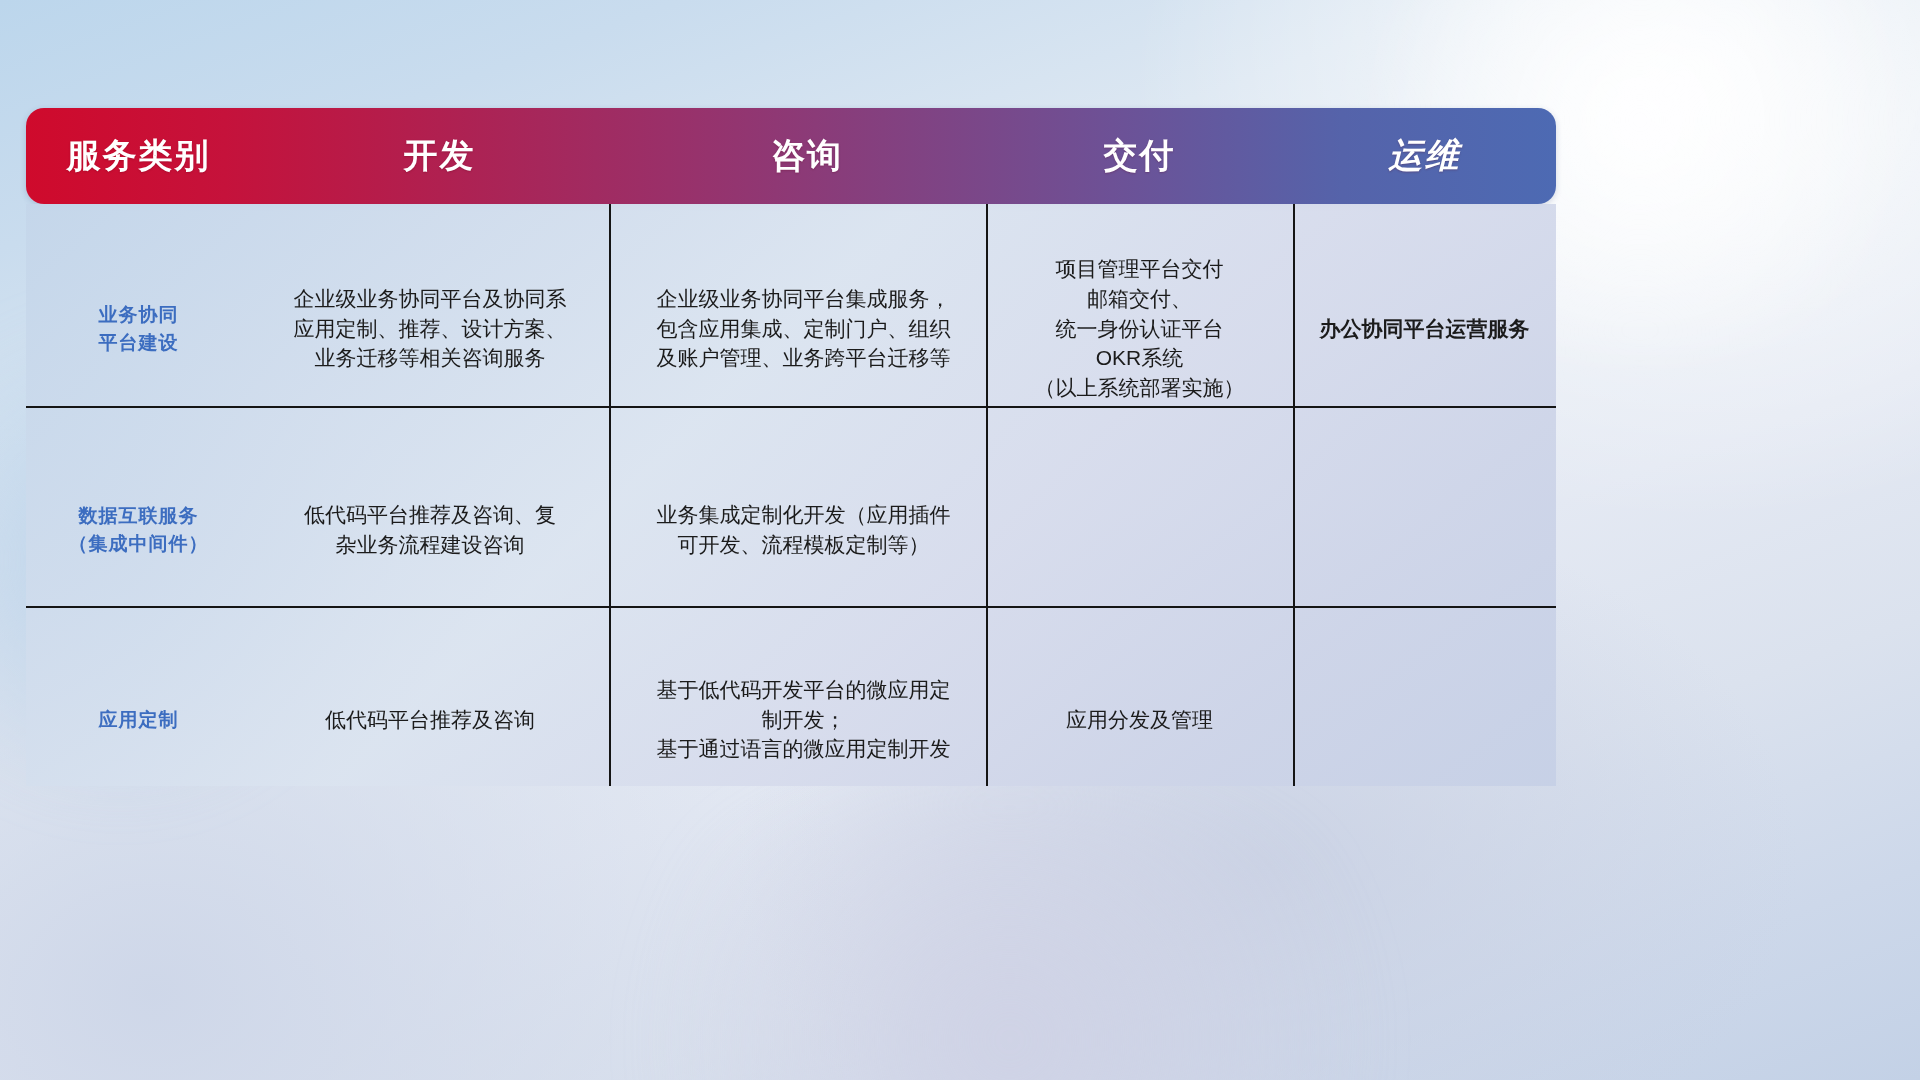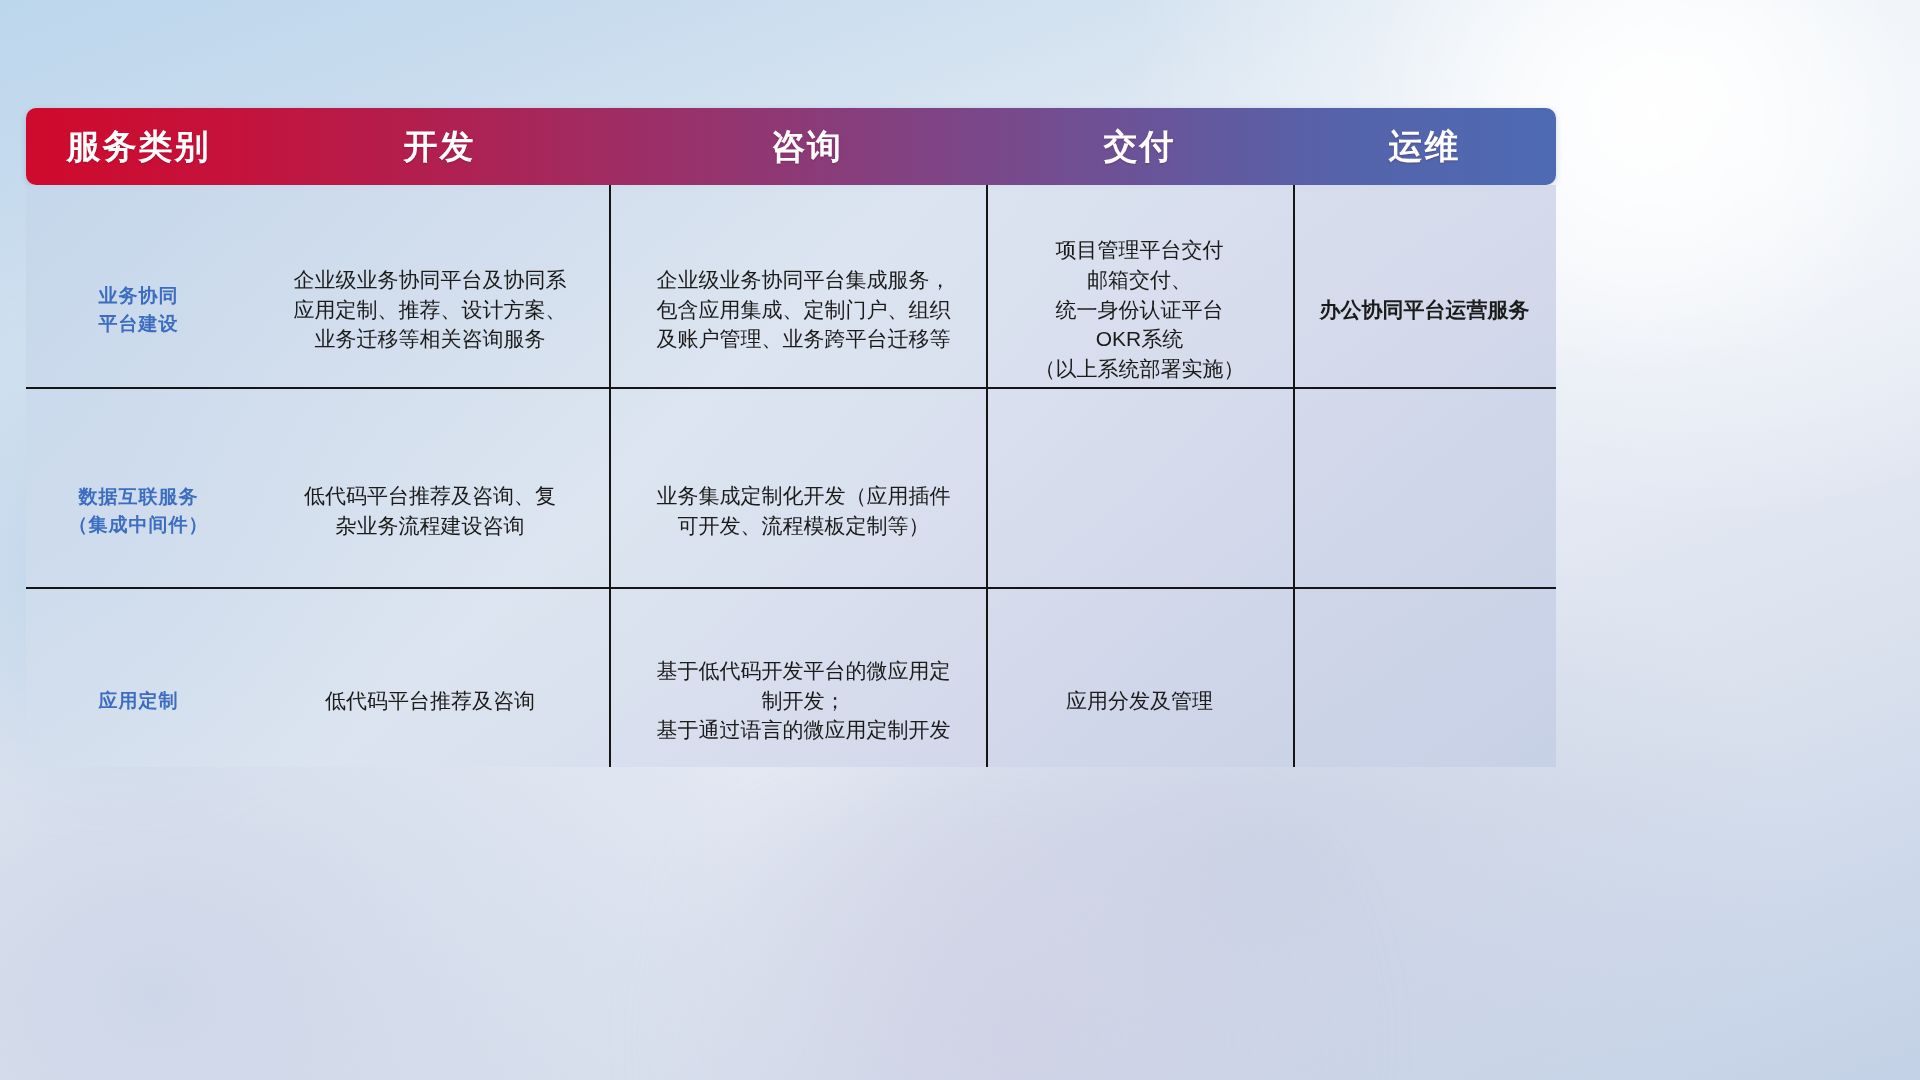--- a/index.html
+++ b/index.html
@@ -62,22 +62,22 @@
   #table-wrap {
     position: absolute;
     left: 26px;
     top: 108px;
     width: 1530px;
   }
 
   
   #table-header {
     display: flex;
-    height: 77px;
-    border-radius: 10px;
+    height: 96px;
+    border-radius: 18px;
     overflow: hidden;
     background: linear-gradient(90deg,
         #cf0a2c 0%,
         #c5123b 13%,
         #b02050 27%,
         #9a3069 42%,
         #84407f 56%,
         #6d5196 71%,
         #5563aa 86%,
         #4d6ab3 100%);
@@ -91,21 +91,21 @@
     font-size: 34px;
     font-weight: bold;
     letter-spacing: 2px;
     text-shadow: 0 1px 2px rgba(90,0,25,0.25);
     box-sizing: border-box;
   }
   .hc-0 { width: 225px; }
   .hc-1 { width: 358px; }
   .hc-2 { width: 377px; }
   .hc-3 { width: 307px; }
-  .hc-4 { width: 263px; }
+  .hc-4 { width: 263px; font-style: italic; }
 
   
   #table-body {
     position: relative;
     background:
       linear-gradient(135deg,
         rgba(196,214,234,0.92) 0%,
         rgba(209,221,237,0.9) 22%,
         rgba(219,228,240,0.88) 42%,
         rgba(214,219,236,0.9) 62%,

